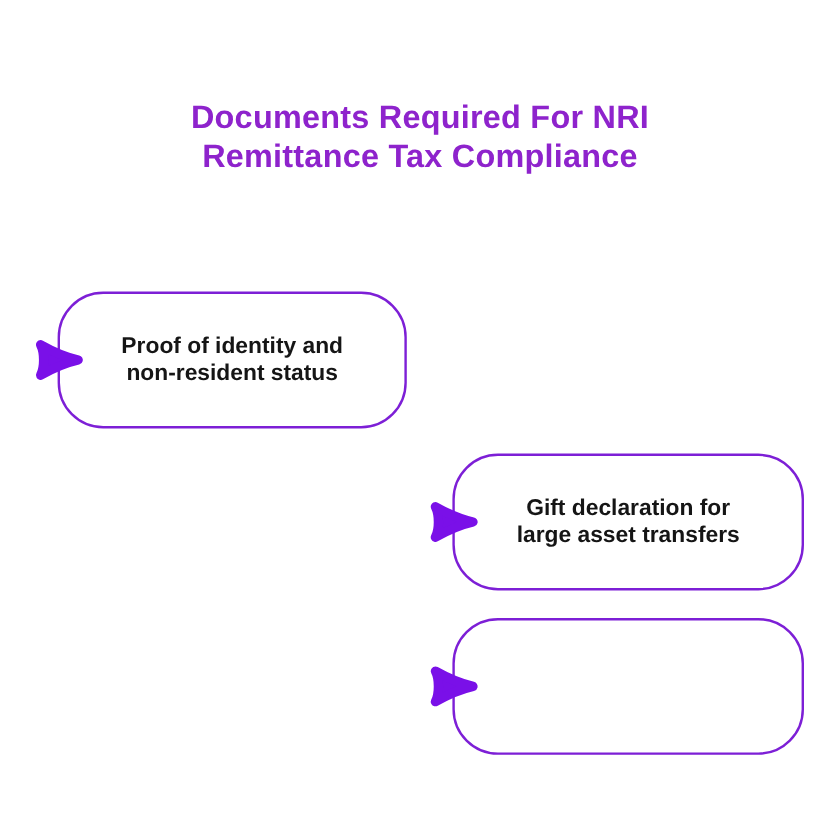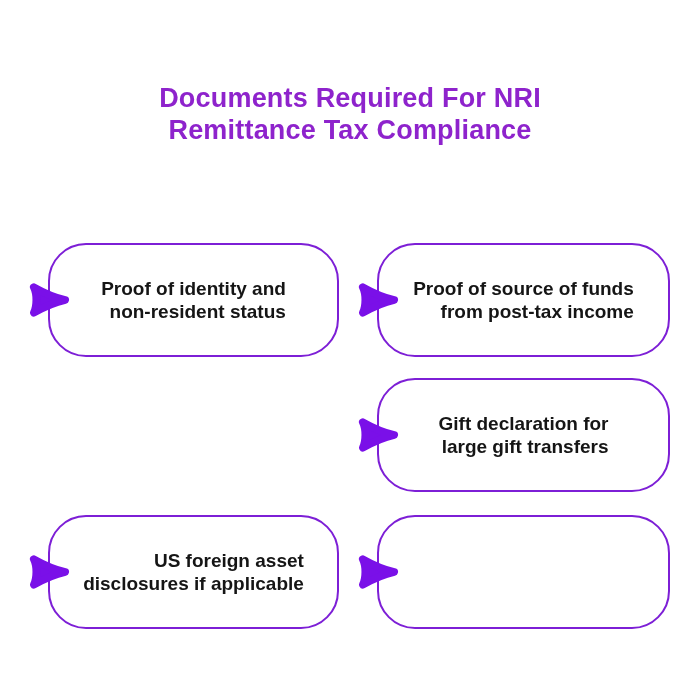--- a/index.html
+++ b/index.html
@@ -34,21 +34,21 @@
     height: 114px;
     background: #ffffff;
     border: 2.5px solid var(--border, #7D1FD6);
     border-radius: 38px;
     box-sizing: border-box;
     display: flex;
     align-items: center;
     justify-content: center;
   }
   .card .card-text {
-    text-align: right;
+    text-align: center;
     font-size: 19px;
     line-height: 23.5px;
     font-weight: 700;
     color: var(--text, #151515);
     white-space: pre-line;
     padding: 0 18px;
   }
   .card .arrow {
     position: absolute;
     left: -22px;
@@ -78,50 +78,32 @@
   <div class="card r1 col1">
     <span class="arrow">
       <svg viewBox="0 0 44 38" xmlns="http://www.w3.org/2000/svg">
         <path d="M6,6 C14,10.5 27,16.5 38,19 C27,21.5 14,27.5 6,32 C9.4,25.5 9.4,12.5 6,6 Z" fill="currentColor" stroke="currentColor" stroke-width="8" stroke-linejoin="round"></path>
       </svg>
     </span>
     <div class="card-text">Proof of identity and
 non-resident status</div>
   </div>
 
-  <div class="card r1 col2">
-    <span class="arrow">
-      <svg viewBox="0 0 44 38" xmlns="http://www.w3.org/2000/svg">
-        <path d="M6,6 C14,10.5 27,16.5 38,19 C27,21.5 14,27.5 6,32 C9.4,25.5 9.4,12.5 6,6 Z" fill="currentColor" stroke="currentColor" stroke-width="8" stroke-linejoin="round"></path>
-      </svg>
-    </span>
-    <div class="card-text">Proof of source of funds
-from post-tax income</div>
-  </div>
 
 
   <div class="card r2 col2">
     <span class="arrow">
       <svg viewBox="0 0 44 38" xmlns="http://www.w3.org/2000/svg">
         <path d="M6,6 C14,10.5 27,16.5 38,19 C27,21.5 14,27.5 6,32 C9.4,25.5 9.4,12.5 6,6 Z" fill="currentColor" stroke="currentColor" stroke-width="8" stroke-linejoin="round"></path>
       </svg>
     </span>
     <div class="card-text">Gift declaration for
-large gift transfers</div>
+large asset transfers</div>
   </div>
 
-  <div class="card r3 col1">
-    <span class="arrow">
-      <svg viewBox="0 0 44 38" xmlns="http://www.w3.org/2000/svg">
-        <path d="M6,6 C14,10.5 27,16.5 38,19 C27,21.5 14,27.5 6,32 C9.4,25.5 9.4,12.5 6,6 Z" fill="currentColor" stroke="currentColor" stroke-width="8" stroke-linejoin="round"></path>
-      </svg>
-    </span>
-    <div class="card-text">US foreign asset
-disclosures if applicable</div>
-  </div>
 
   <div class="card r3 col2">
     <span class="arrow">
       <svg viewBox="0 0 44 38" xmlns="http://www.w3.org/2000/svg">
         <path d="M6,6 C14,10.5 27,16.5 38,19 C27,21.5 14,27.5 6,32 C9.4,25.5 9.4,12.5 6,6 Z" fill="currentColor" stroke="currentColor" stroke-width="8" stroke-linejoin="round"></path>
       </svg>
     </span>
   </div>
 
 </div>

